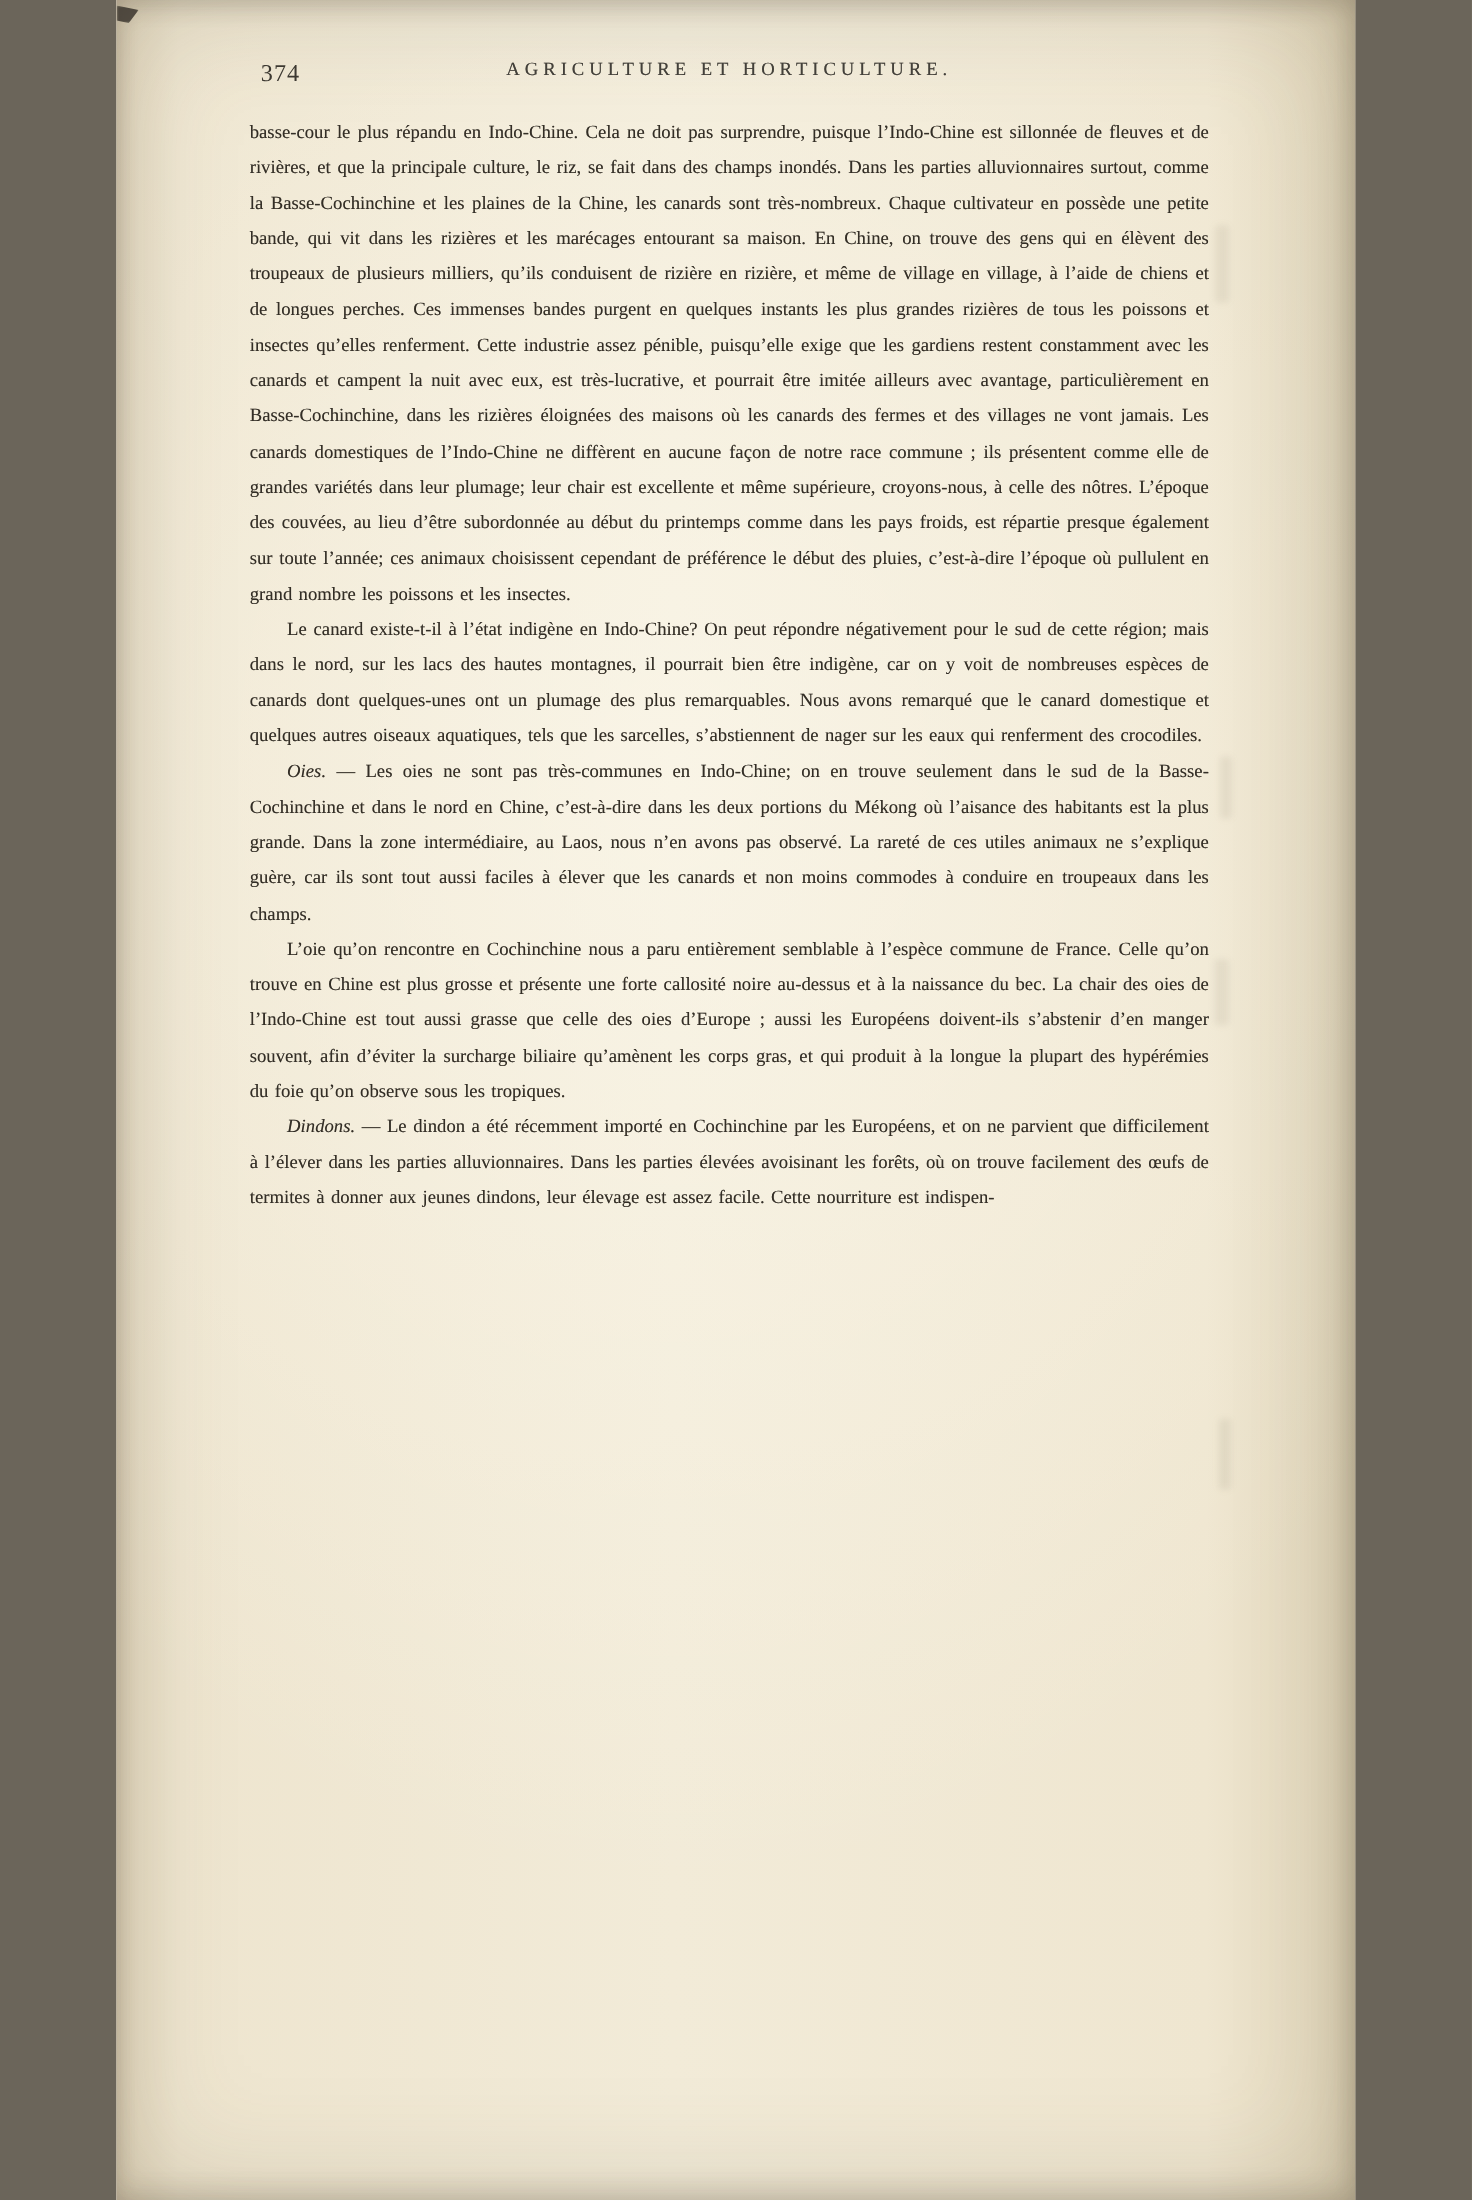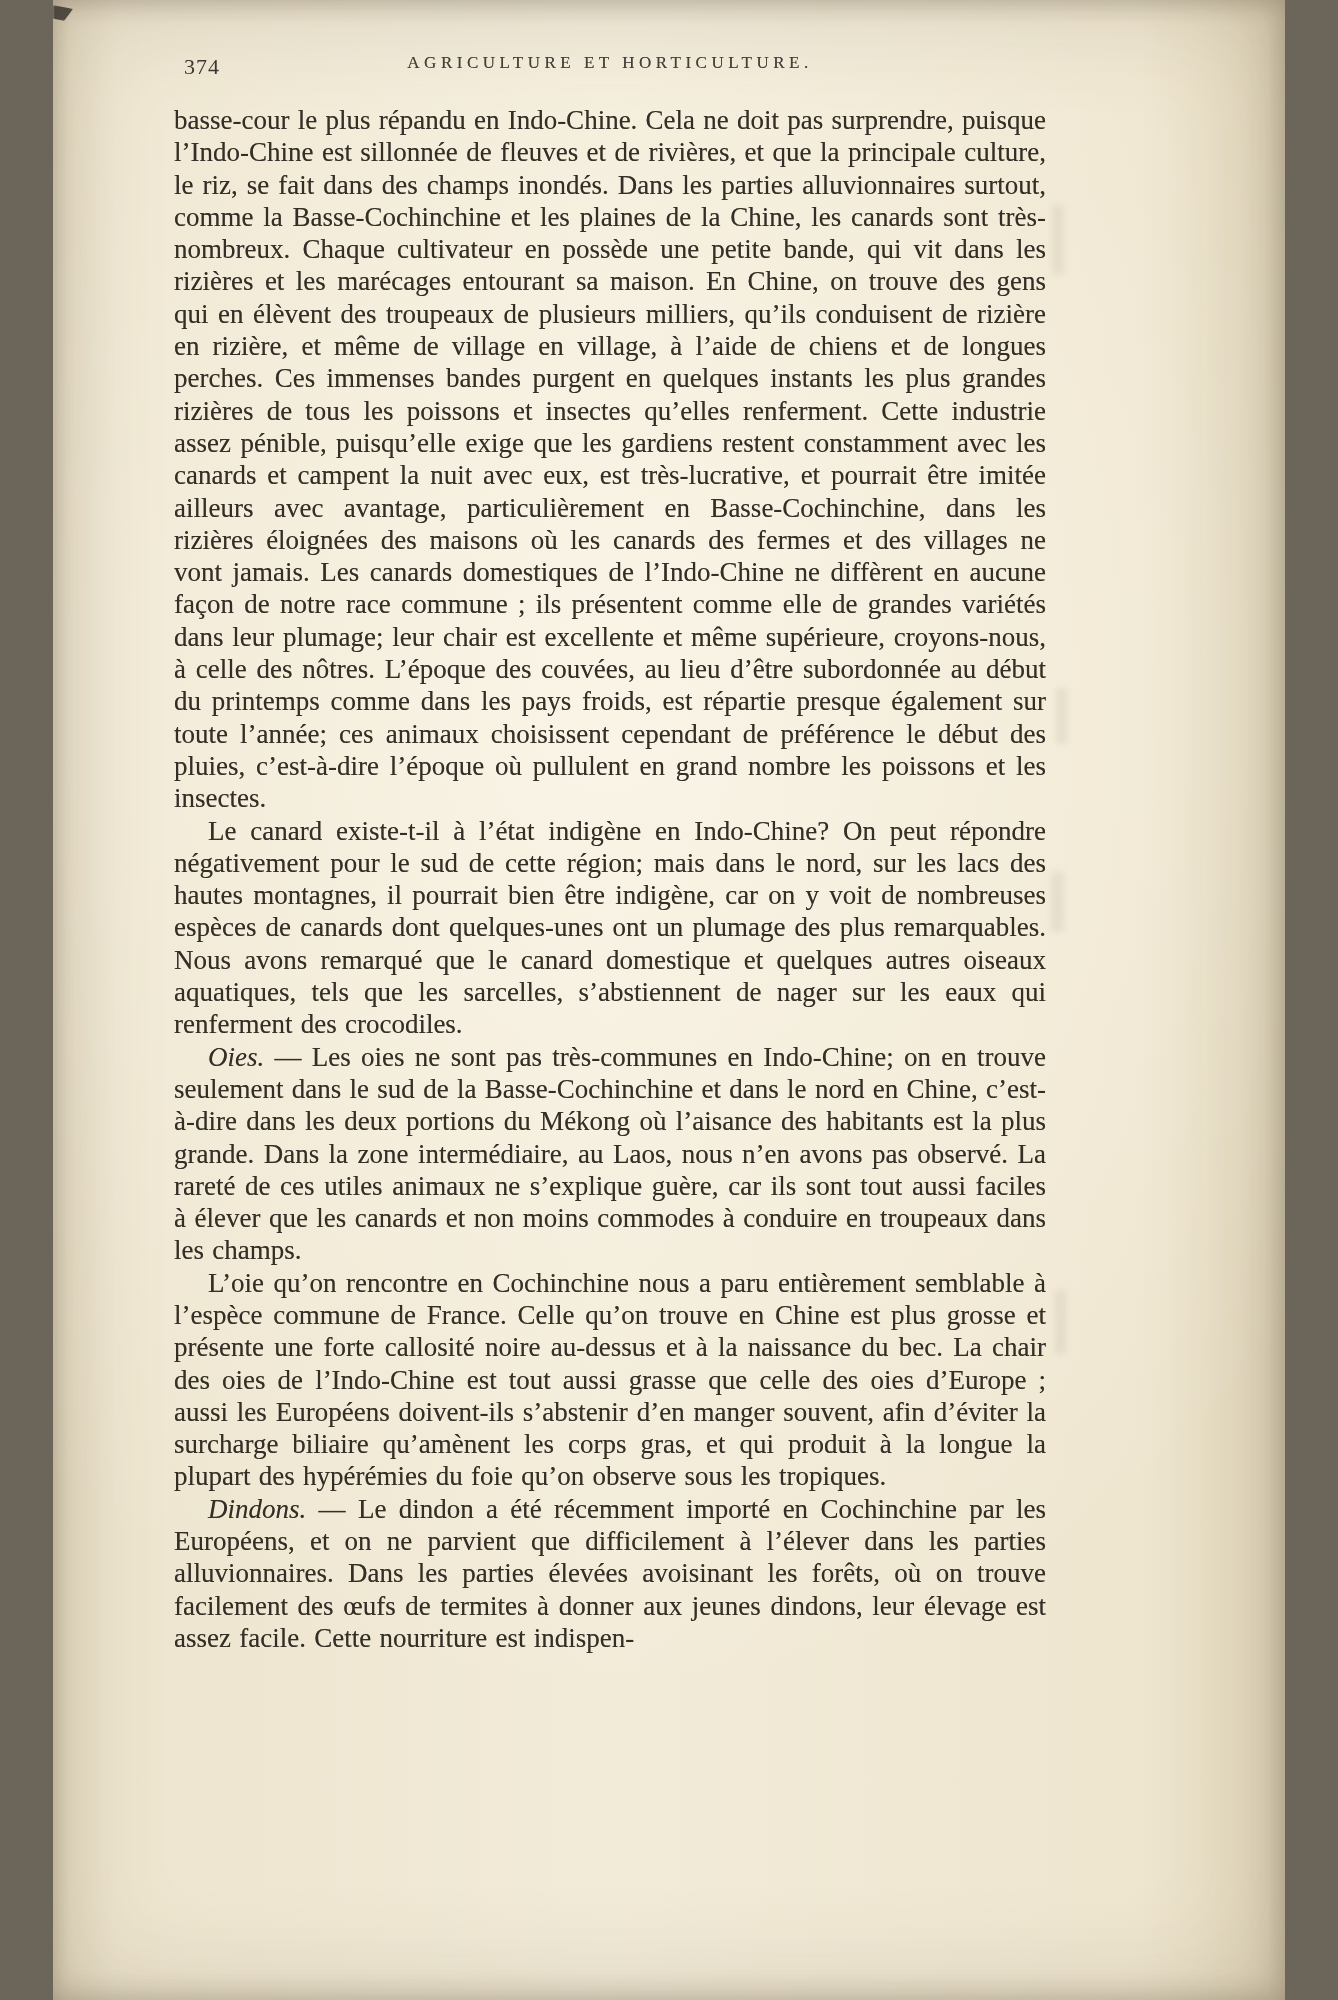--- a/index.html
+++ b/index.html
@@ -1,19 +1,19 @@
 <!DOCTYPE html>
 <html><head>
 <meta charset="utf-8">
 <style>
   html, body { margin: 0; padding: 0; background: #6b655a; }
 
   .scan {
     position: relative;
-    width: 1232px;
+    width: 1126px;
     height: 2000px;
     margin: 0 auto;
     overflow: hidden;
     background:
       radial-gradient(120% 85% at 45% 35%, rgba(255,252,242,0.55) 0%, rgba(255,252,242,0) 60%),
       linear-gradient(90deg, #e3d8bf 0%, #eee5cf 5%, #f2ebd8 45%, #efe6d0 88%, #e0d5b9 100%),
       #efe7d2;
     box-shadow:
       inset 0 0 110px rgba(96, 80, 56, 0.22),
       inset 0 8px 18px rgba(70, 60, 45, 0.14),
@@ -67,21 +67,21 @@
     font-size: 17px;
     font-weight: 500;
     letter-spacing: 4.5px;
     color: #43403a;
     padding-top: 1px;
     text-shadow: 0 0 0.4px rgba(60,55,48,0.6);
   }
 
   .body-text {
     margin-top: 10px;
-    font-size: 27px;
+    font-size: 17px;
     line-height: 32.3px;
     text-align: justify;
     word-spacing: 1.5px;
     color: #332e26;
     text-shadow: 0 0 0.3px rgba(50,45,38,0.45);
   }
 
   .para { margin: 0; }
   .para.indent { text-indent: 34px; }
   .lead { font-style: italic; }

